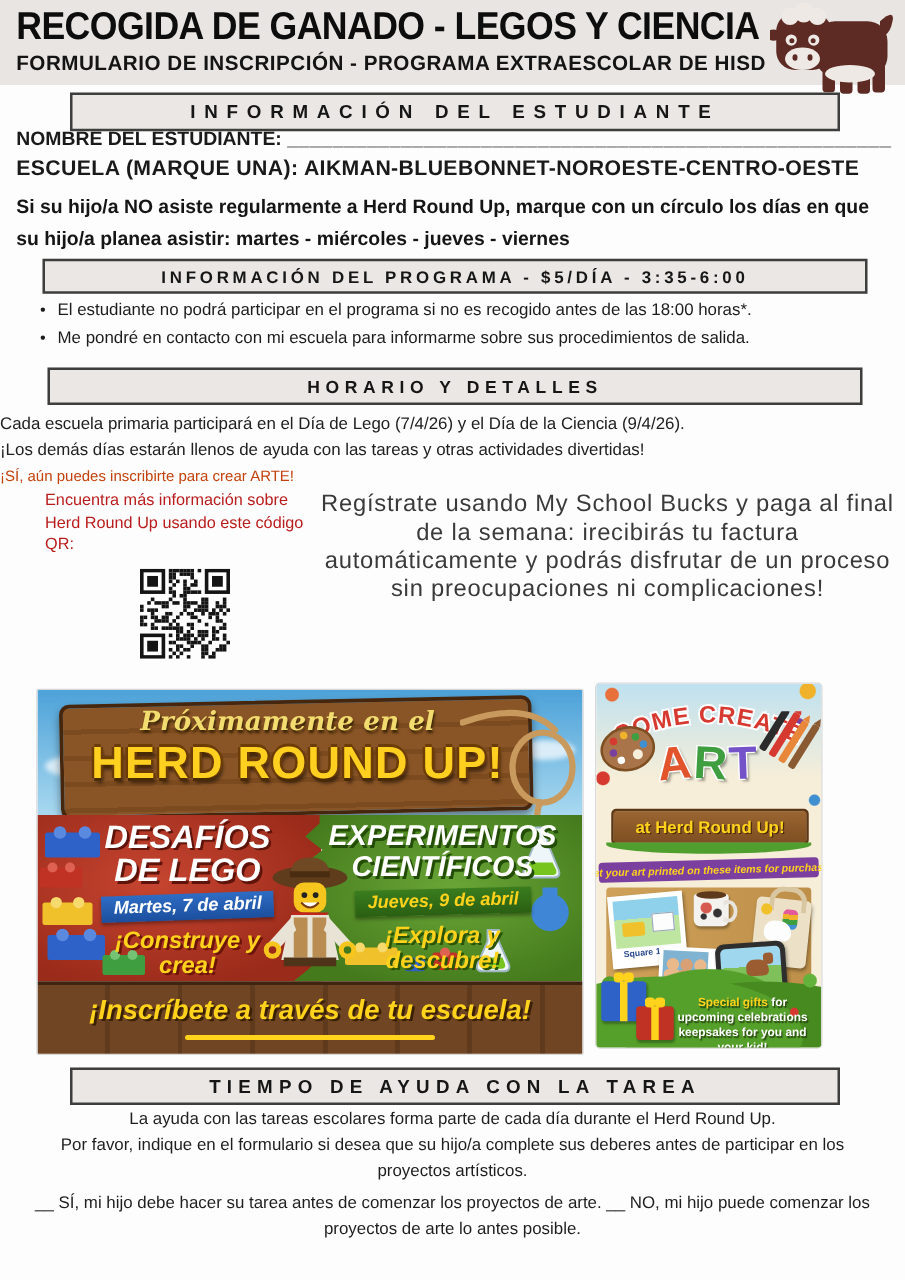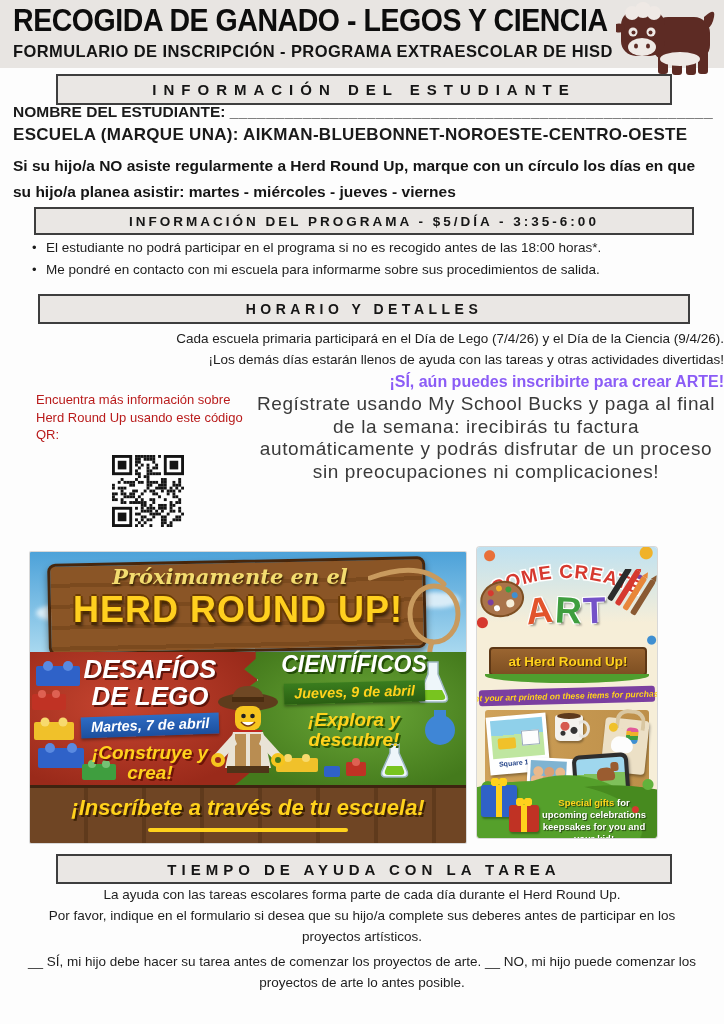--- a/index.html
+++ b/index.html
@@ -27,23 +27,23 @@
   .name-blank{letter-spacing:.5px;font-weight:700;}
   .school-row{left:13px;top:125px;width:710px;font-size:17px;font-weight:700;letter-spacing:.3px;white-space:nowrap;overflow:hidden;}
   .attendance{left:13px;top:153px;width:704px;font-size:15.5px;font-weight:700;line-height:26px;color:#151515;}
 
   
   .bullets{left:30px;top:237px;width:684px;}
   .bullets .li{position:relative;padding-left:16px;font-size:13.5px;line-height:21.5px;color:#1c1c1c;}
   .bullets .li::before{content:"•";position:absolute;left:2px;top:0;font-size:13px;}
 
   
-  .sched{left:0;top:328px;width:724px;text-align:right;}
+  .sched{left:0;top:328px;width:724px;text-align:left;}
   .sched .l{font-size:13.5px;line-height:21px;color:#202020;}
-  .sched .l3{font-size:16px;font-weight:700;margin-top:1px;color:#8b5cf6;}
+  .sched .l3{font-size:12px;font-weight:400;margin-top:1px;color:#c2410c;}
 
   
   .qr-text{left:36px;top:391px;width:224px;text-align:left;font-size:13px;line-height:17.5px;color:#b91c1c;}
   .qr-svg{left:112px;top:455px;}
   .register{left:256px;top:393px;width:460px;text-align:center;font-size:19px;line-height:22.5px;
             letter-spacing:.6px;color:#3a3a3a;}
 
   
   .lego-poster{left:30px;top:552px;width:436px;height:291px;overflow:hidden;border-radius:1px;box-shadow:0 0 0 1px #d8d8d8;}
   .lp-sky{left:0;top:0;width:436px;height:100px;background:linear-gradient(180deg,#4da2d9,#a8d8ef);}
@@ -491,20 +491,21 @@
       <div class="abs lp-col lp-left">
         <div class="lp-h">DESAFÍOS</div>
         <div class="lp-h" style="margin-top:0;">DE LEGO</div>
         <div class="ribbon ribbon-blue">Martes, 7 de abril</div>
         <div class="lp-tag">
           <span>¡Construye y</span><br>
           <span>crea!</span>
         </div>
       </div>
       <div class="abs lp-col lp-right">
+        <div class="lp-h green-sh">EXPERIMENTOS</div>
         <div class="lp-h green-sh" style="margin-top:0;">CIENTÍFICOS</div>
         <div class="ribbon ribbon-green">Jueves, 9 de abril</div>
         <div class="lp-tag g">
           <span>¡Explora y</span><br>
           <span>descubre!</span>
         </div>
       </div>
 
       <svg class="abs" style="left:175px;top:28px;" width="86" height="105" viewBox="0 0 86 105">
         <ellipse cx="43" cy="22" rx="30" ry="9" fill="#5e3c1c"></ellipse>

